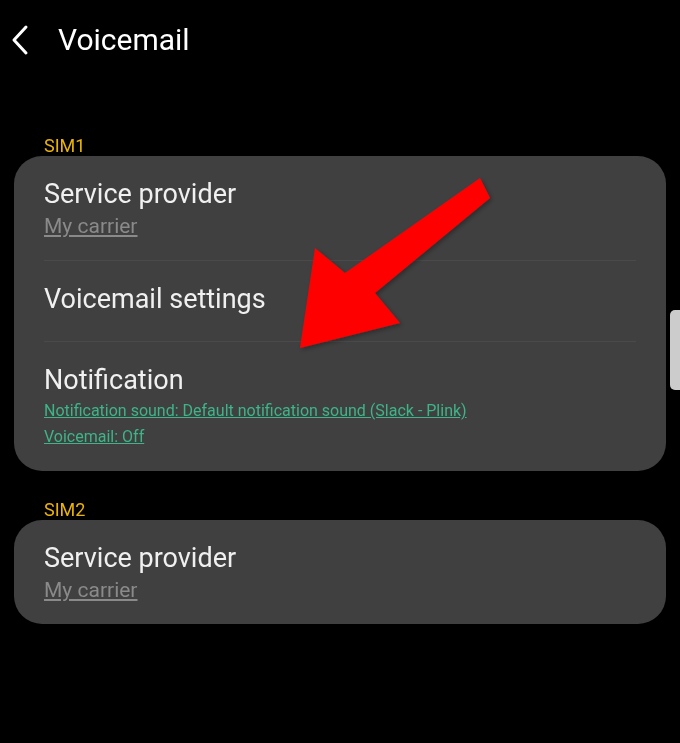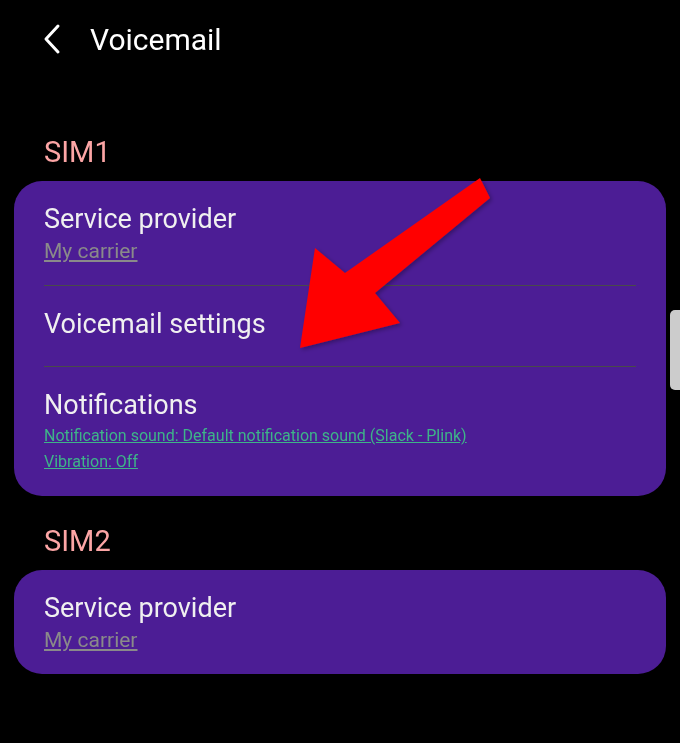--- a/index.html
+++ b/index.html
@@ -10,45 +10,45 @@
     body {
       background: #000000;
       font-family: -apple-system, BlinkMacSystemFont, 'Segoe UI', Roboto, sans-serif;
       width: 680px;
       height: 743px;
       overflow: hidden;
       position: relative;
     }
     .header {
       display: flex;
-      align-items: flex-start;
-      padding: 22px 24px 20px 40px;
+      align-items: center;
+      padding: 22px 24px 20px 8px;
       gap: 28px;
     }
     .back-icon {
       color: #ffffff;
       display: flex;
       align-items: center;
       justify-content: center;
     }
     .page-title {
       color: #ffffff;
       font-size: 30px;
       font-weight: 400;
     }
     .section-label {
-      color: #fca5a5;
-      font-size: 29px;
-      padding: 58px 44px 12px 44px;
+      color: #eab308;
+      font-size: 18px;
+      padding: 58px 44px 0 44px;
     }
     .section-label.sim2 {
       padding-top: 28px;
     }
     .card {
-      background: #4c1d95;
+      background: #404040;
       border-radius: 28px;
       margin: 0 14px;
       overflow: hidden;
     }
     .list-item {
       padding: 22px 30px;
     }
     .list-item-title {
       color: #f0f0f0;
       font-size: 27px;
@@ -106,23 +106,23 @@
   <div class="list-item">
     <div class="list-item-title">Service provider</div>
     <div class="list-item-subtitle">My carrier</div>
   </div>
   <div class="divider"></div>
   <div class="list-item">
     <div class="list-item-title">Voicemail settings</div>
   </div>
   <div class="divider"></div>
   <div class="list-item">
-    <div class="list-item-title">Notifications</div>
+    <div class="list-item-title">Notification</div>
     <div class="list-item-subtitle green">Notification sound: Default notification sound (Slack - Plink)</div>
-    <div class="list-item-subtitle green">Vibration: Off</div>
+    <div class="list-item-subtitle green">Voicemail: Off</div>
   </div>
 </div>
 
 <div class="section-label sim2">SIM2</div>
 
 <div class="card">
   <div class="list-item">
     <div class="list-item-title">Service provider</div>
     <div class="list-item-subtitle">My carrier</div>
   </div>

